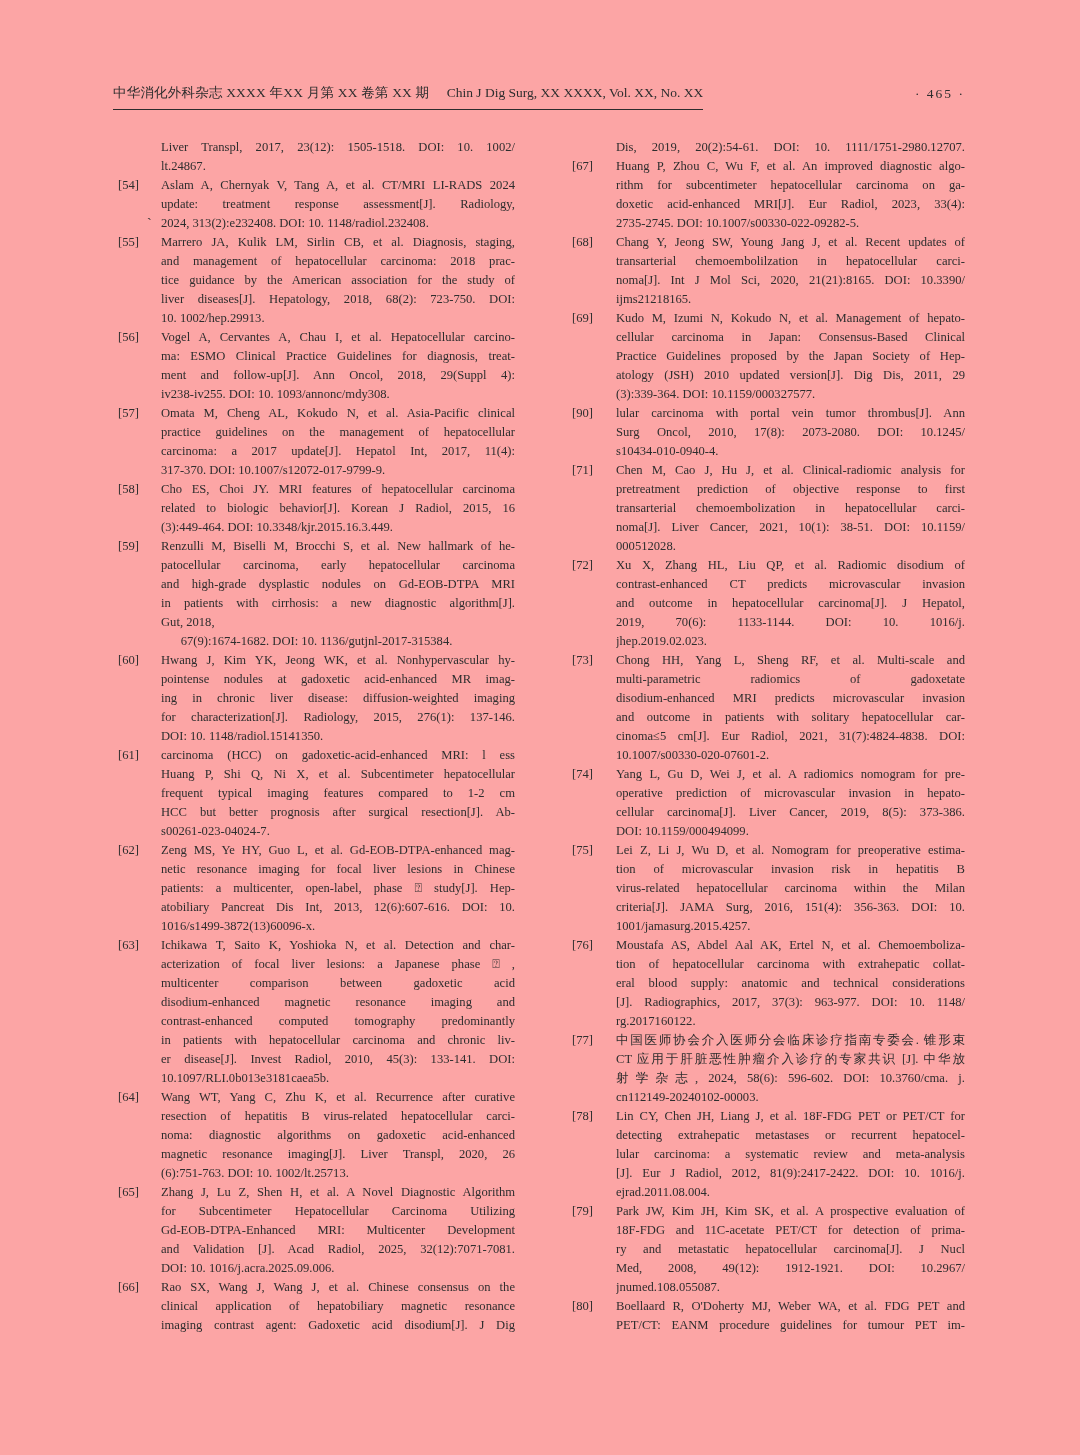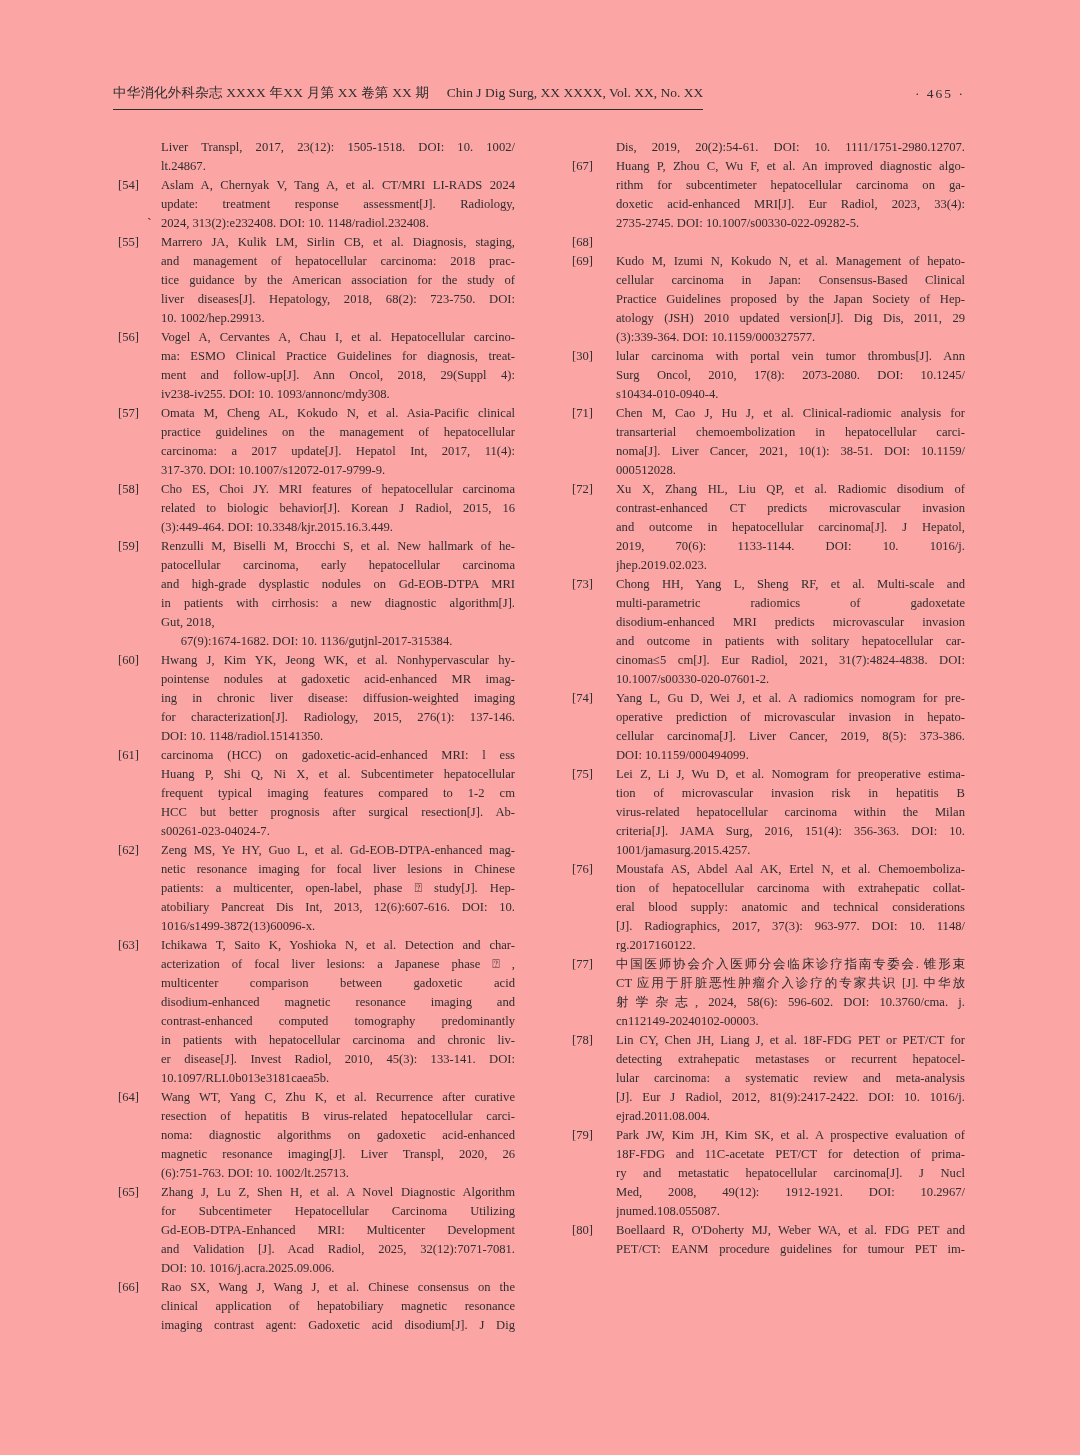--- a/index.html
+++ b/index.html
@@ -189,43 +189,50 @@
         <div class="ref-label">[67]</div>
         <div class="ref-text">
           <div class="jline">Huang P, Zhou C, Wu F, et al. An improved diagnostic algo-</div>
           <div class="jline">rithm for subcentimeter hepatocellular carcinoma on ga-</div>
           <div class="jline">doxetic acid-enhanced MRI[J]. Eur Radiol, 2023, 33(4):</div>
           <div class="jline noj">2735-2745. DOI: 10.1007/s00330-022-09282-5.</div>
         </div>
       </div>
       <div class="ref">
         <div class="ref-label">[68]</div>
+        <div class="ref-text">
+          <div class="jline">Chang Y, Jeong SW, Young Jang J, et al. Recent updates of</div>
+          <div class="jline">transarterial chemoembolilzation in hepatocellular carci-</div>
+          <div class="jline">noma[J]. Int J Mol Sci, 2020, 21(21):8165. DOI: 10.3390/</div>
+          <div class="jline noj">ijms21218165.</div>
+        </div>
       </div>
       <div class="ref">
         <div class="ref-label">[69]</div>
         <div class="ref-text">
           <div class="jline">Kudo M, Izumi N, Kokudo N, et al. Management of hepato-</div>
           <div class="jline">cellular carcinoma in Japan: Consensus-Based Clinical</div>
           <div class="jline">Practice Guidelines proposed by the Japan Society of Hep-</div>
           <div class="jline">atology (JSH) 2010 updated version[J]. Dig Dis, 2011, 29</div>
           <div class="jline noj">(3):339-364. DOI: 10.1159/000327577.</div>
         </div>
       </div>
       <div class="ref">
-        <div class="ref-label">[30]</div>
+        <div class="ref-label">[90]</div>
         <div class="ref-text">
           <div class="jline">lular carcinoma with portal vein tumor thrombus[J]. Ann</div>
           <div class="jline">Surg Oncol, 2010, 17(8): 2073-2080. DOI: 10.1245/</div>
           <div class="jline noj">s10434-010-0940-4.</div>
         </div>
       </div>
       <div class="ref">
         <div class="ref-label">[71]</div>
         <div class="ref-text">
           <div class="jline">Chen M, Cao J, Hu J, et al. Clinical-radiomic analysis for</div>
+          <div class="jline">pretreatment prediction of objective response to first</div>
           <div class="jline">transarterial chemoembolization in hepatocellular carci-</div>
           <div class="jline">noma[J]. Liver Cancer, 2021, 10(1): 38-51. DOI: 10.1159/</div>
           <div class="jline noj">000512028.</div>
         </div>
       </div>
       <div class="ref">
         <div class="ref-label">[72]</div>
         <div class="ref-text">
           <div class="jline">Xu X, Zhang HL, Liu QP, et al. Radiomic disodium of</div>
           <div class="jline">contrast-enhanced CT predicts microvascular invasion</div>

